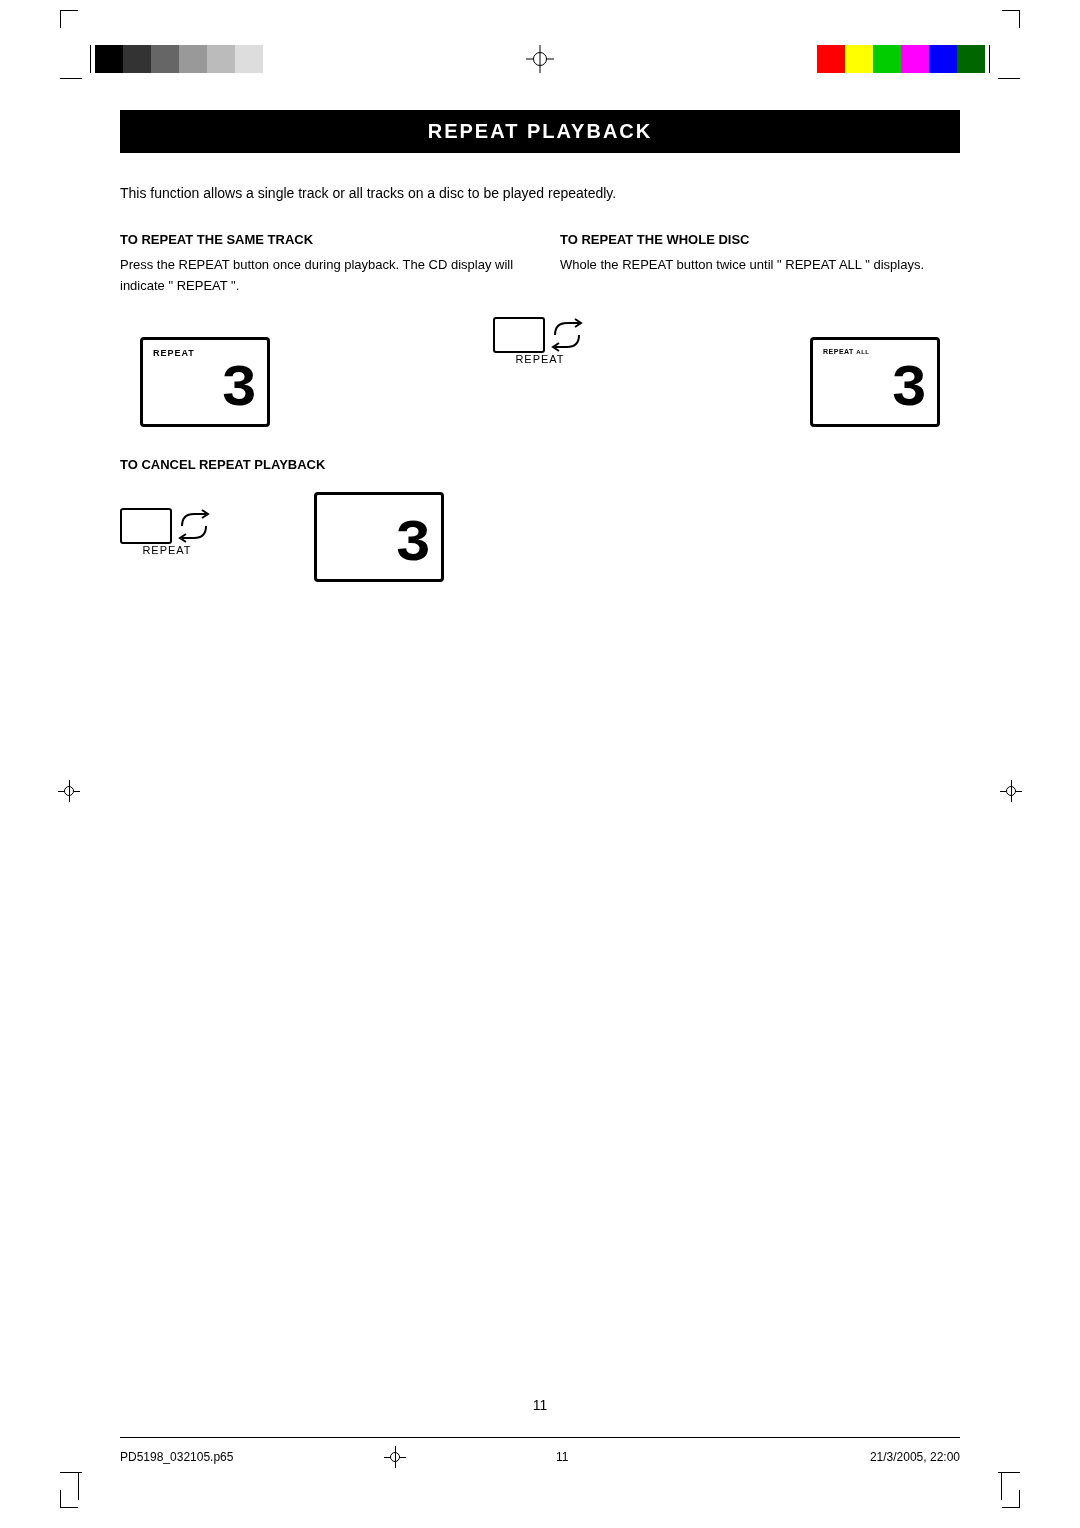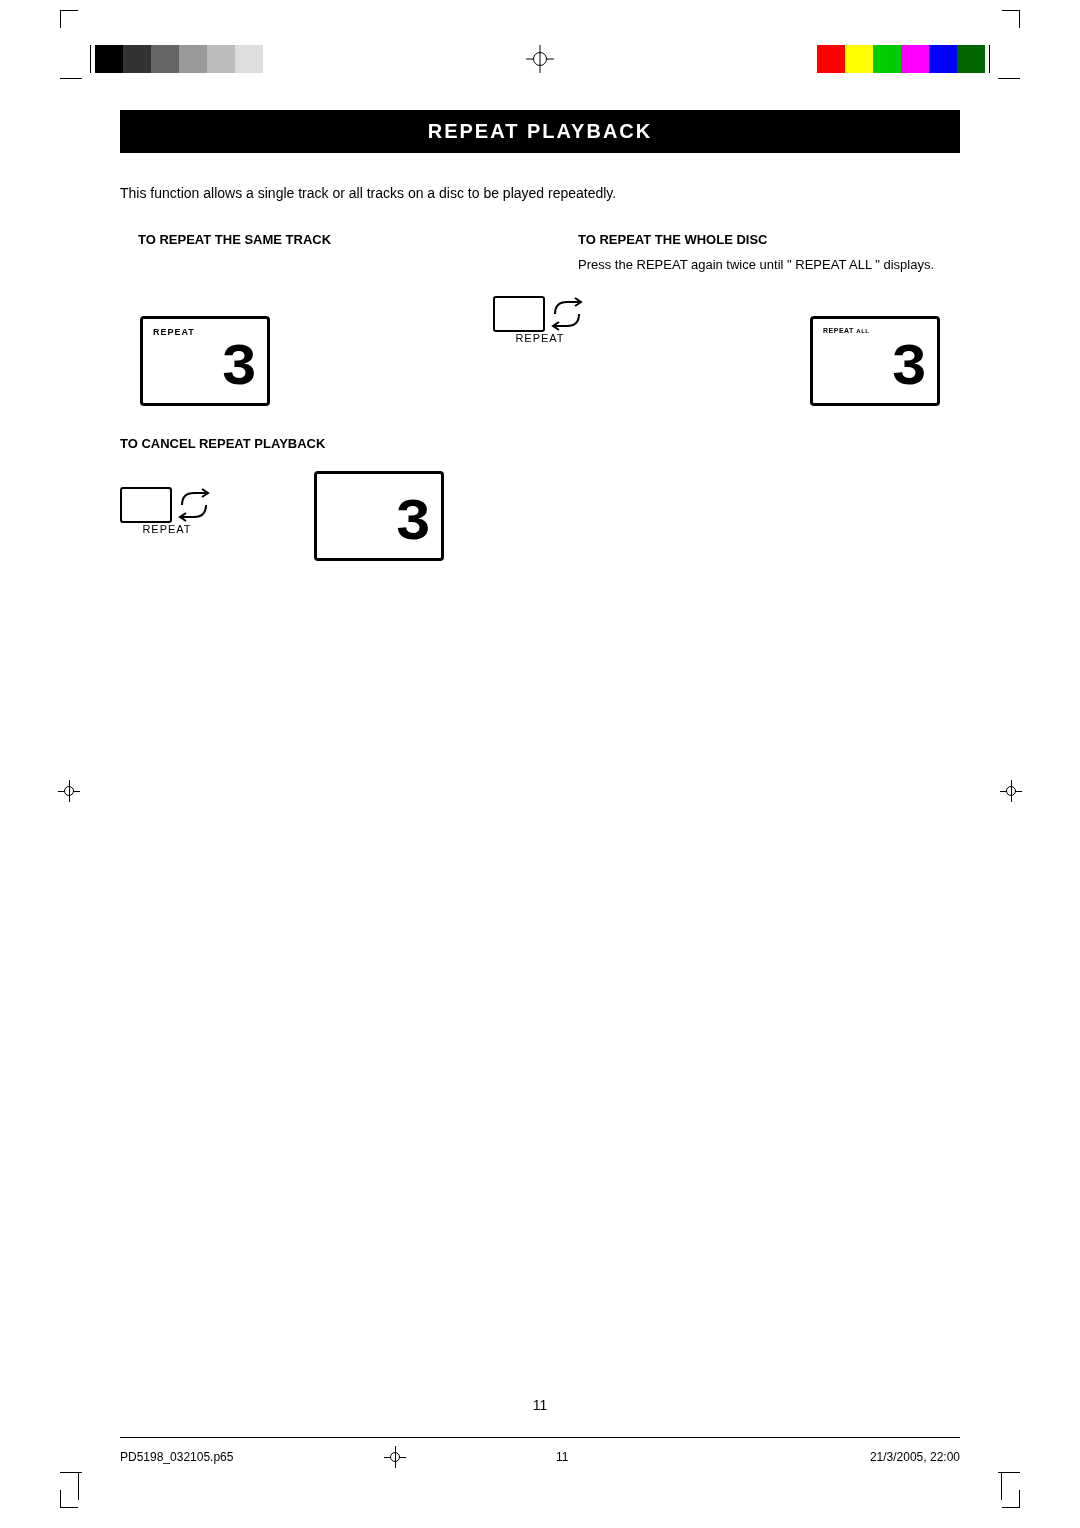--- a/index.html
+++ b/index.html
@@ -175,21 +175,20 @@
       margin-top: 15px;
     }
 
     .two-col {
       display: flex;
       gap: 40px;
       margin-bottom: 20px;
     }
     .col {
       flex: 1;
-      margin-left: 18px;
     }
 
     .section-heading {
       font-size: 13px;
       font-weight: bold;
       margin-bottom: 8px;
       text-transform: uppercase;
     }
     .section-body {
       font-size: 13px;
@@ -464,24 +463,25 @@
 
   <div class="page-title-bar">
     <h1>REPEAT PLAYBACK</h1>
   </div>
 
   <p class="intro-text">This function allows a single track or all tracks on a disc to be played repeatedly.</p>
 
   <div class="two-col">
     <div class="col">
       <div class="section-heading">To Repeat the Same Track</div>
+      <div class="section-body">Press the REPEAT button once during playback. The CD display will indicate " REPEAT ".</div>
     </div>
     <div class="col">
       <div class="section-heading">To Repeat the Whole Disc</div>
-      <div class="section-body">Press the REPEAT again twice until " REPEAT ALL " displays.</div>
+      <div class="section-body">Whole the REPEAT button twice until " REPEAT ALL " displays.</div>
     </div>
   </div>
 
   <div style="display:flex; align-items:flex-end; gap:0; margin-bottom:30px; position:relative;">
 
     <div style="display:flex;flex-direction:column;align-items:center;margin-left:20px;margin-top:20px;">
       <div class="lcd-display">
         <span class="lcd-small-label" style="font-size:9px;font-weight:bold;letter-spacing:1px;">REPEAT</span>
         <span class="lcd-number">3</span>
       </div>

